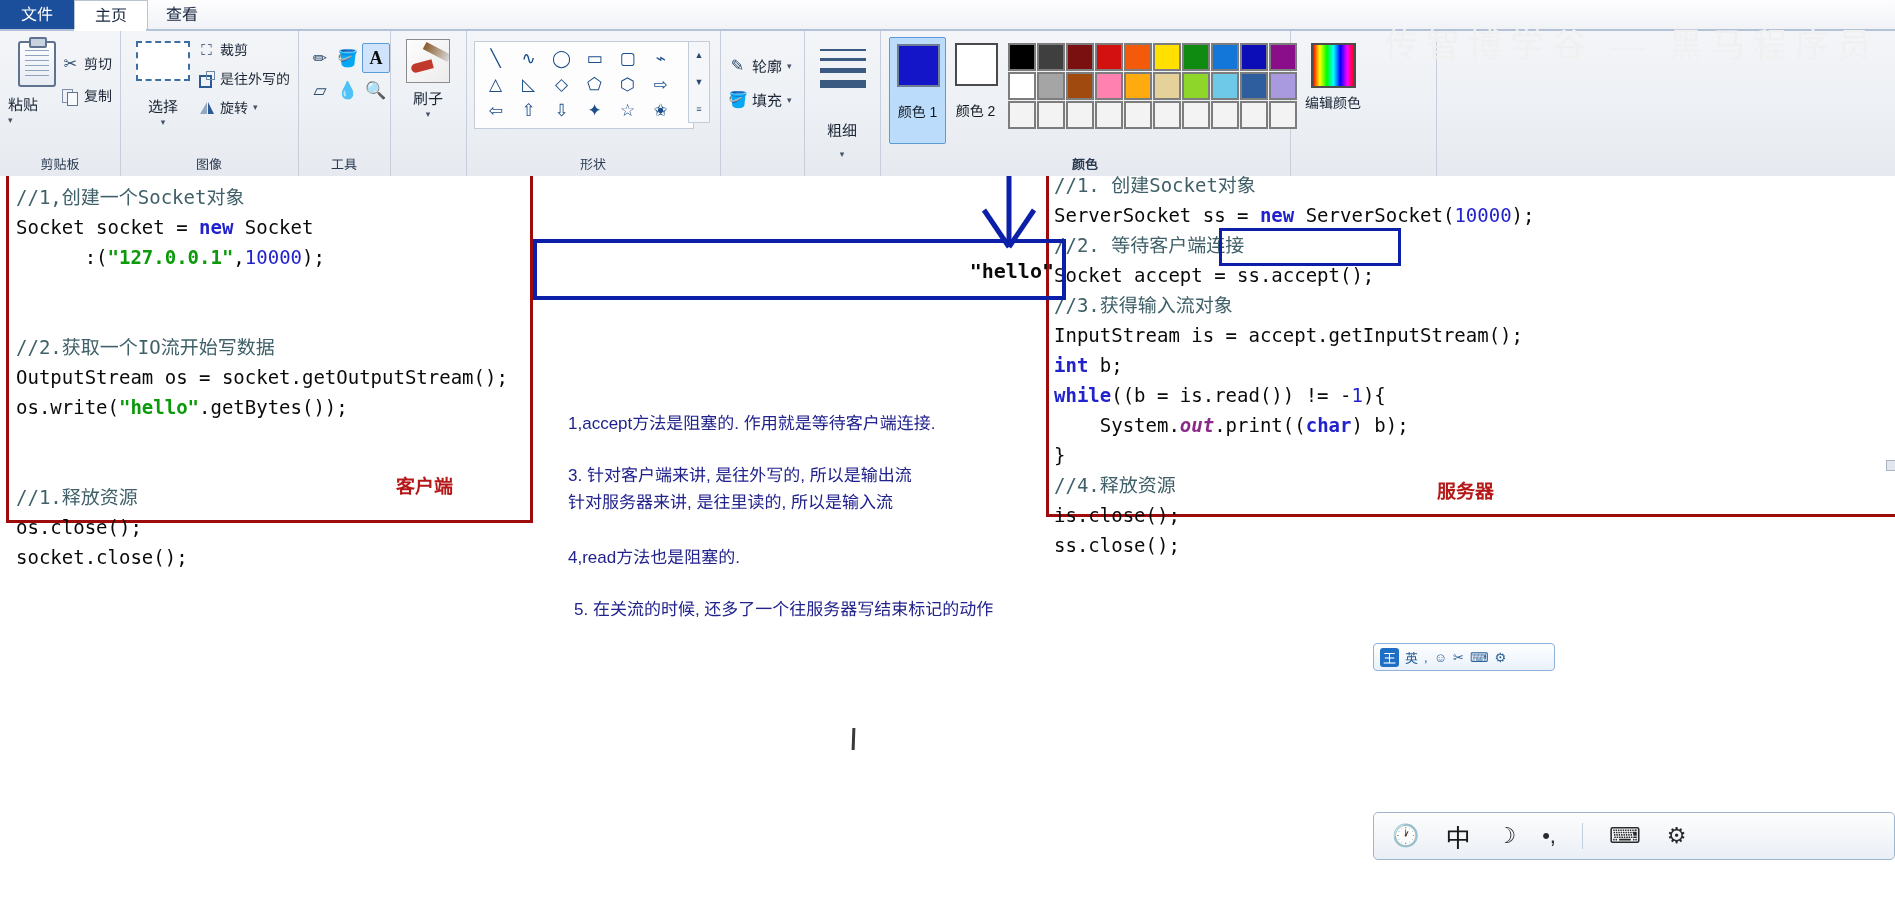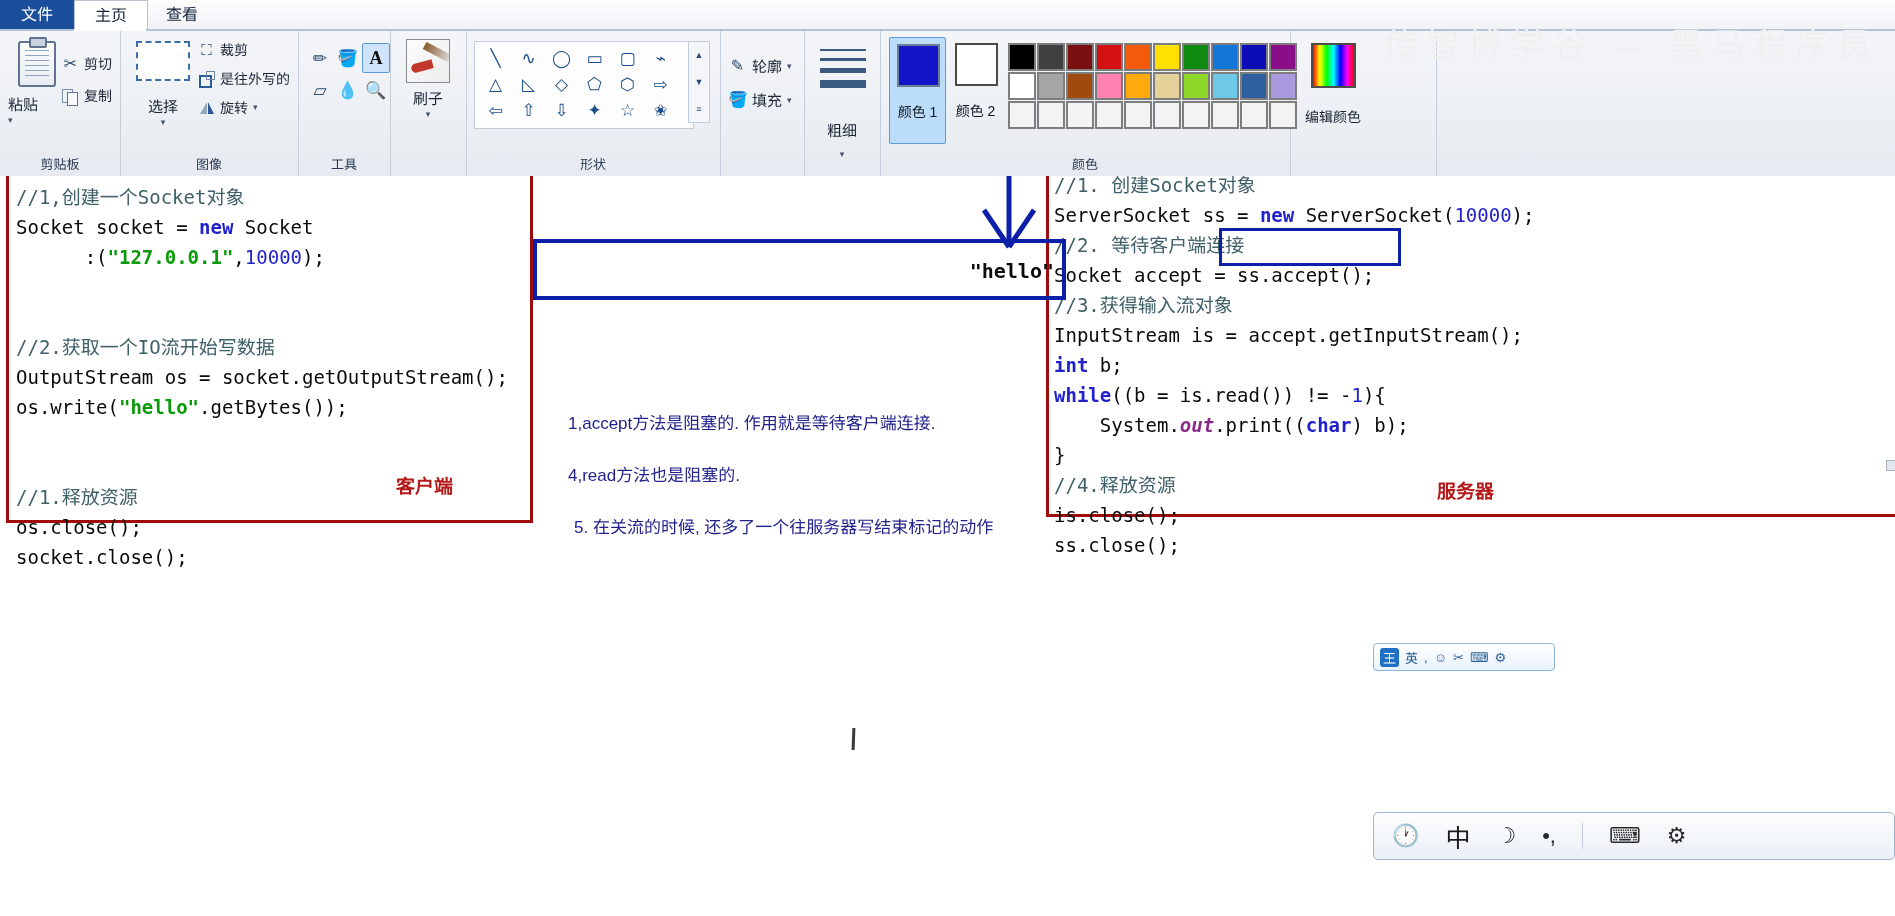--- a/index.html
+++ b/index.html
@@ -135,21 +135,21 @@
   .c1lab{position:absolute;left:0;bottom:22px;width:100%;text-align:center;font-size:14px;color:#101820;}
   .c2box{position:absolute;left:68px;top:6px;width:55px;height:105px;}
   .c2sw{position:absolute;left:7px;top:6px;width:39px;height:39px;background:#ffffff;border:2px solid #4a4a4a;}
   .c2lab{position:absolute;left:0;bottom:22px;width:100%;text-align:center;font-size:14px;color:#101820;}
   .swatches{position:absolute;left:128px;top:12px;display:grid;
     grid-template-columns:repeat(10,27px);grid-template-rows:repeat(3,27px);gap:2px;}
   .sw{width:24px;height:24px;border:2px solid #7d7d7d;background:#f3f3f3;}
   .editcolor{position:absolute;left:410px;top:12px;width:86px;text-align:center;}
   .ec-ico{width:41px;height:41px;margin:0 auto;border:2px solid #4d4d4d;
     background:linear-gradient(to right,#ff0000,#ffff00,#00ff00,#00ffff,#0000ff,#ff00ff,#ff0000);}
-  .ec-lab{font-size:14px;color:#1b2535;margin-top:18px;}
+  .ec-lab{font-size:14px;color:#1b2535;margin-top:4px;}
   .p-edit{left:1290px;width:146px;}
 
   .wm{position:absolute;right:16px;top:18px;font-size:34px;color:#f0f0f0;
     letter-spacing:8px;font-family:"Liberation Serif","DejaVu Serif",serif;white-space:nowrap;}
 
   
   .canvas{
     position:absolute;left:0;top:176px;width:1895px;height:740px;background:#ffffff;
     overflow:hidden;
   }
@@ -405,21 +405,21 @@
             <div class="sw" style="background: rgb(243, 243, 243);"></div>
             <div class="sw" style="background: rgb(243, 243, 243);"></div>
             <div class="sw" style="background: rgb(243, 243, 243);"></div>
             <div class="sw" style="background: rgb(243, 243, 243);"></div>
             <div class="sw" style="background: rgb(243, 243, 243);"></div>
           </div>
         <div class="editcolor">
           <div class="ec-ico"></div>
           <div class="ec-lab">编辑颜色</div>
         </div>
-        <div class="panel-title" style="left:0;width:410px;">颜色</div>
+        <div class="panel-title" style="left:0;width:410px;font-weight:bold;">颜色</div>
       </div>
 
       <div class="panel p-edit"></div>
     </div>
 
     <div class="wm">传智博学谷 — 黑马程序员</div>
   </div>
 
   <div class="canvas">
 
@@ -462,20 +462,22 @@
     </div>
 
     <svg class="arrow" viewBox="0 0 60 98">
       <line x1="29" y1="2" x2="29" y2="92" stroke="#0b1fa8" stroke-width="5"></line>
       <line x1="29" y1="93" x2="4" y2="56" stroke="#0b1fa8" stroke-width="5"></line>
       <line x1="29" y1="93" x2="54" y2="56" stroke="#0b1fa8" stroke-width="5"></line>
     </svg>
 
     <div class="notes">
       <div class="note n1">1,accept方法是阻塞的. 作用就是等待客户端连接.</div>
+      <div class="note n3">3. 针对客户端来讲, 是往外写的, 所以是输出流
+   针对服务器来讲, 是往里读的, 所以是输入流</div>
       <div class="note n4">4,read方法也是阻塞的.</div>
       <div class="note n5">5. 在关流的时候, 还多了一个往服务器写结束标记的动作</div>
     </div>
 
     <div class="cursor"></div>
     <div class="edge-mark"></div>
 
     <div class="ime">
       <span class="badge">王</span>
       <span class="it">英</span>

